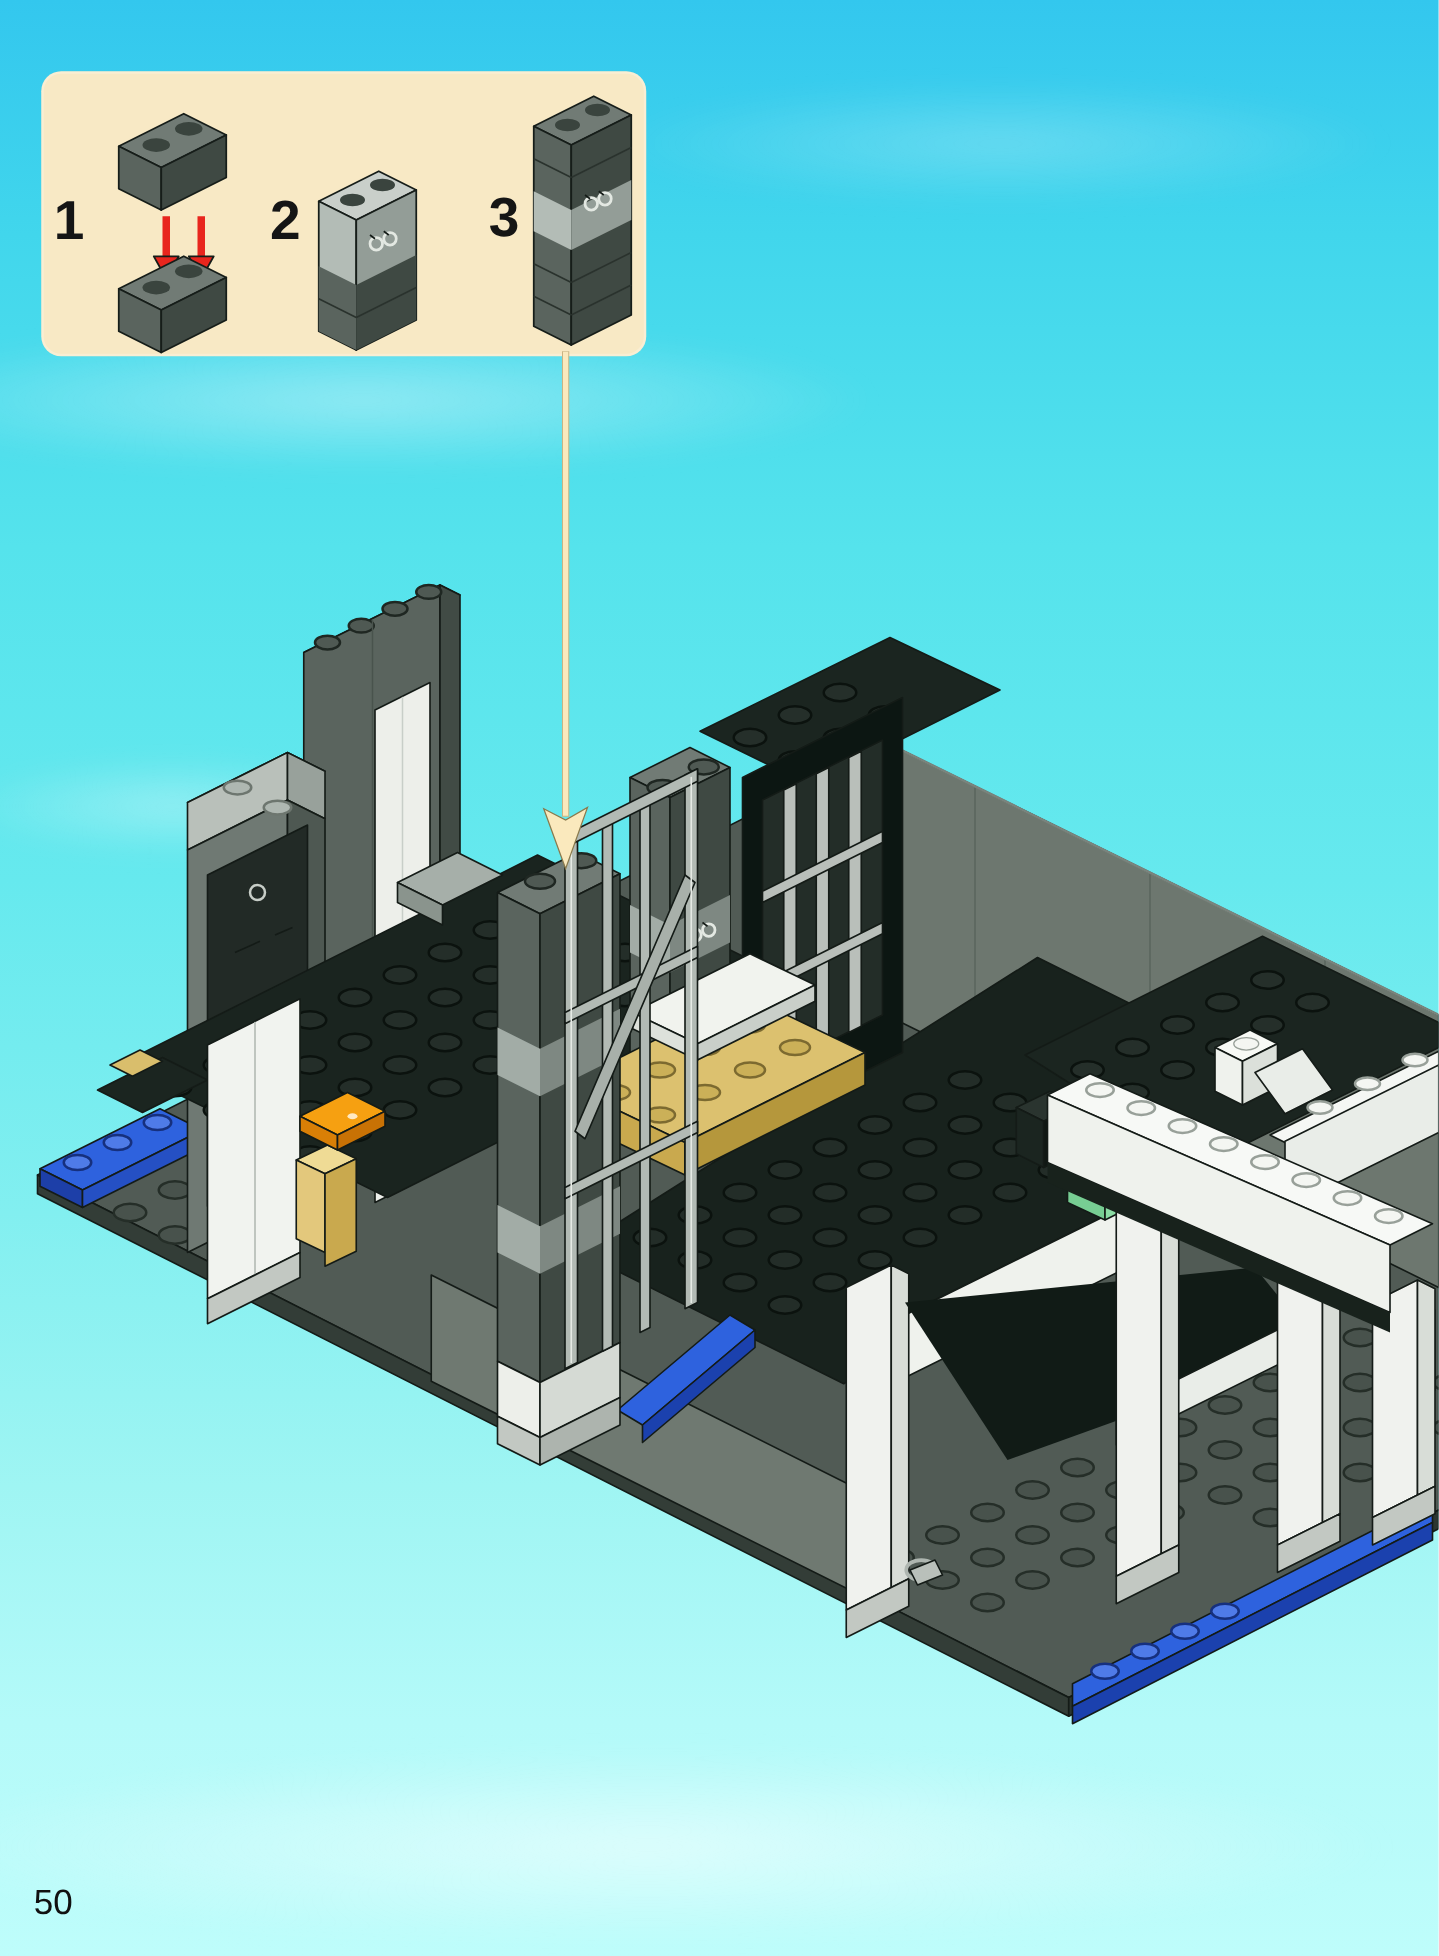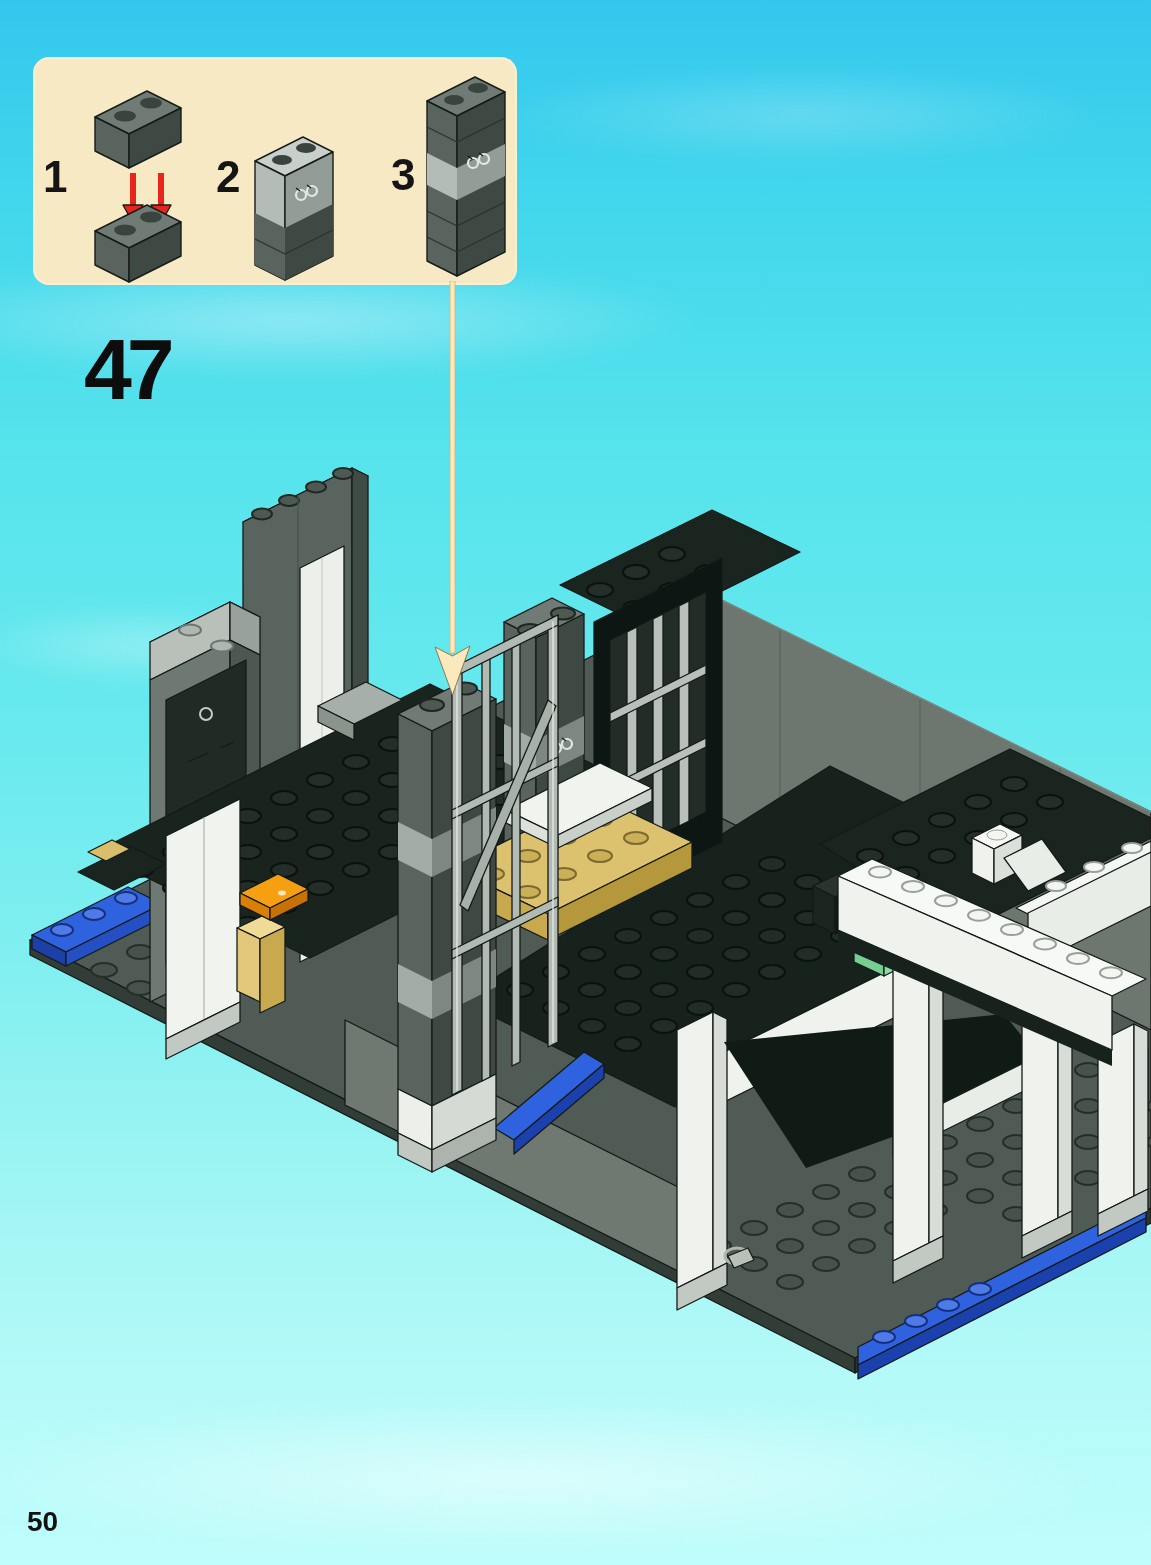--- a/index.html
+++ b/index.html
@@ -16,21 +16,21 @@
   .streak.s4{left:-30px;top:600px;width:420px;height:90px;
     background:radial-gradient(55% 60% at 40% 50%,rgba(255,255,255,.3),rgba(255,255,255,0) 75%);}
   .callout{position:absolute;left:33px;top:57px;width:484px;height:228px;
     background:#F8E9C5;border-radius:16px;box-shadow:inset 0 0 0 2px rgba(255,255,255,.25);}
   .step-num{position:absolute;font-size:44px;font-weight:bold;color:#151515;line-height:1;}
   .n1{left:10px;top:98px;} .n2{left:183px;top:98px;} .n3{left:358px;top:96px;}
   .g1{position:absolute;left:40px;top:26px;} .g2{position:absolute;left:216px;top:76px;}
   .g3{position:absolute;left:388px;top:14px;}
   .step-number{position:absolute;left:84px;top:326px;font-size:86px;font-weight:bold;
     letter-spacing:-5px;color:#0d0d0d;line-height:1;}
-  .page-number{position:absolute;left:27px;top:1508px;font-size:28px;font-weight:bold;color:#111;line-height:1;}
+  .page-number{position:absolute;left:27px;top:1508px;font-size:28px;font-weight:normal;color:#111;line-height:1;}
   .model{position:absolute;left:0;top:430px;}
   .model polygon,.model path{stroke:#141B17;stroke-width:1.3;stroke-linejoin:round;}
   .model .ns{stroke:none;}
   .model line{stroke-linecap:round;}
   .pointer{position:absolute;left:418px;top:281px;}
   .mini polygon,.mini path{stroke:#161d19;stroke-width:1.4;stroke-linejoin:round;}
   .mini .ns{stroke:none;}
 </style>
 </head>
 <body>
@@ -541,15 +541,14 @@
       <line x1="6" y1="166" x2="36" y2="181" stroke="#2A322D" stroke-width="1.3"></line>
       <line x1="36" y1="181" x2="84" y2="157" stroke="#2A322D" stroke-width="1.3"></line>
     </svg>
   </div>
 
   <svg class="pointer" width="70" height="422">
     <rect x="32" y="0" width="5" height="372" fill="#FAE9BD" stroke="#C9B483" stroke-width="0.8"></rect>
     <polygon points="34.5,414 17,366 34.5,375 52,365" fill="#FAE9BD" stroke="#8A7A4D" stroke-width="1"></polygon>
   </svg>
 
-  <div class="step-number">47</div>
   <div class="page-number">50</div>
 </div>
 
 </body></html>

